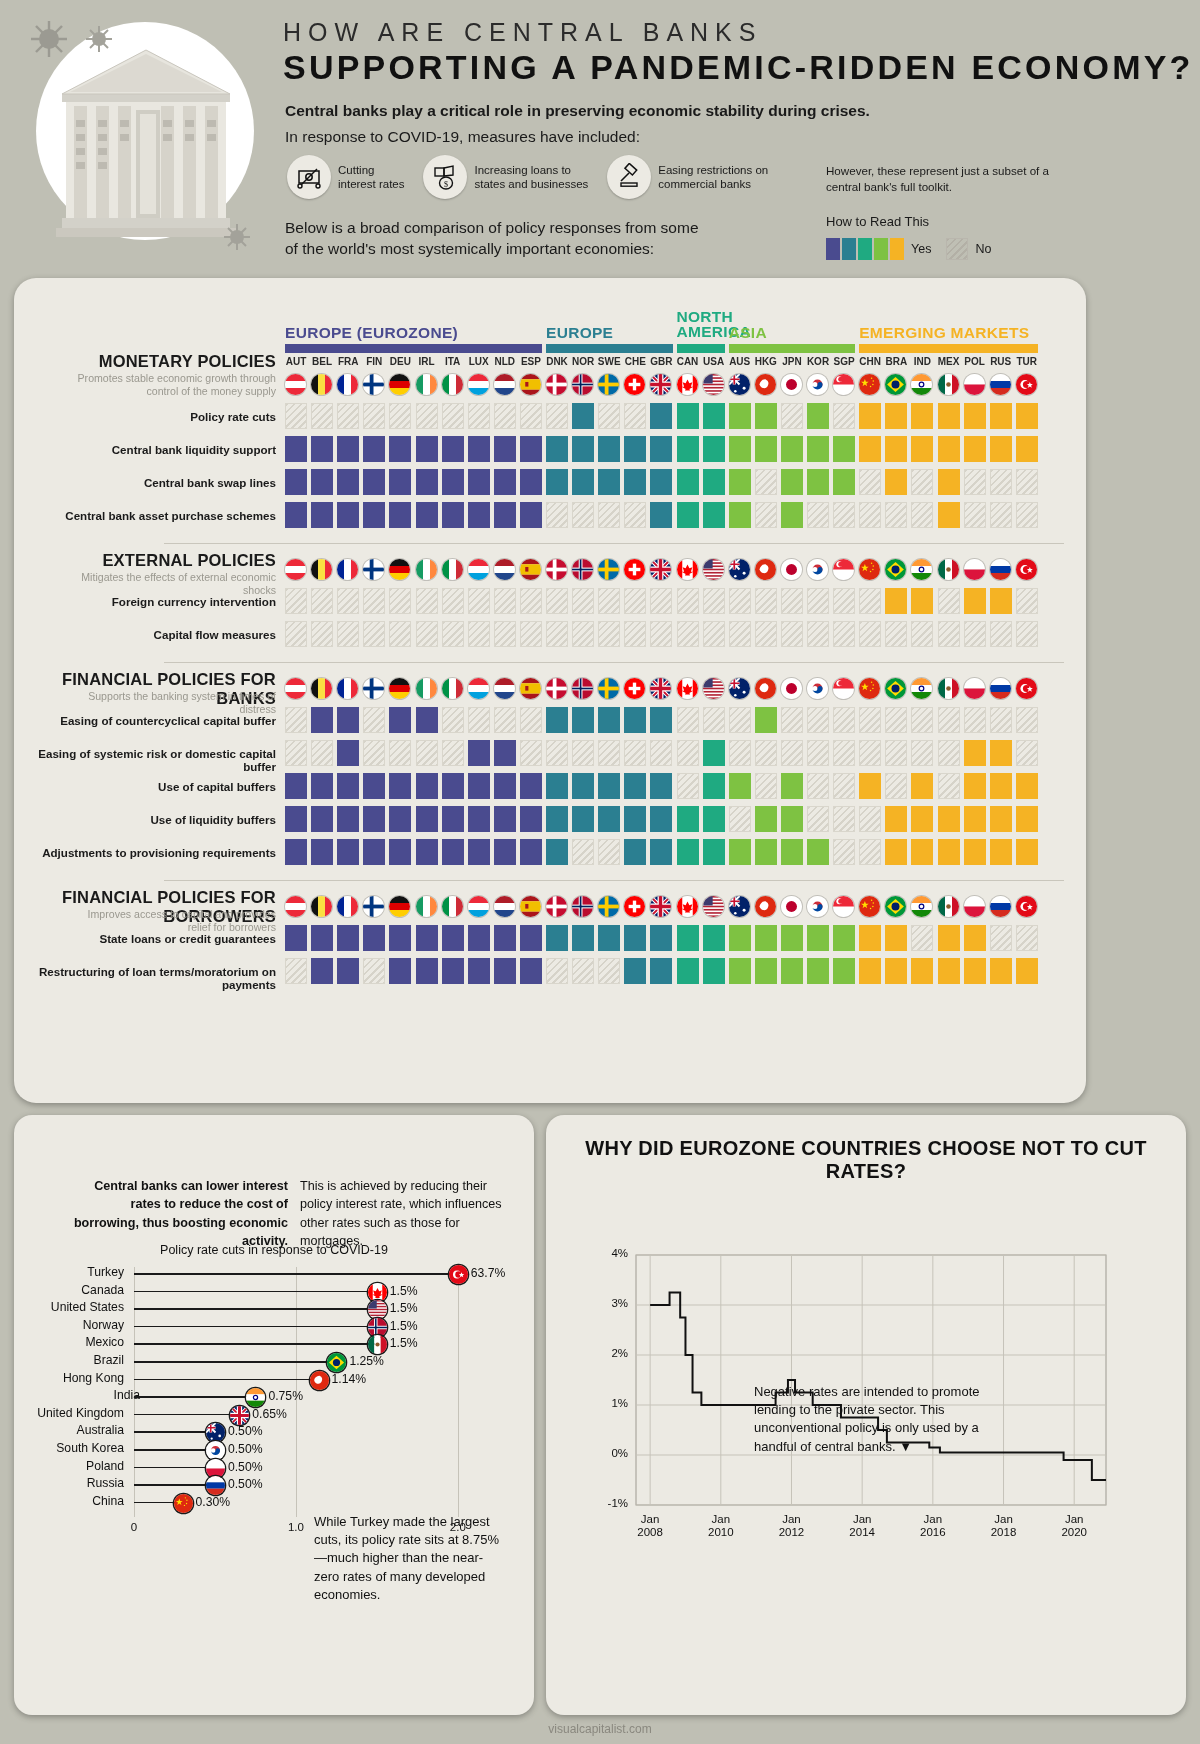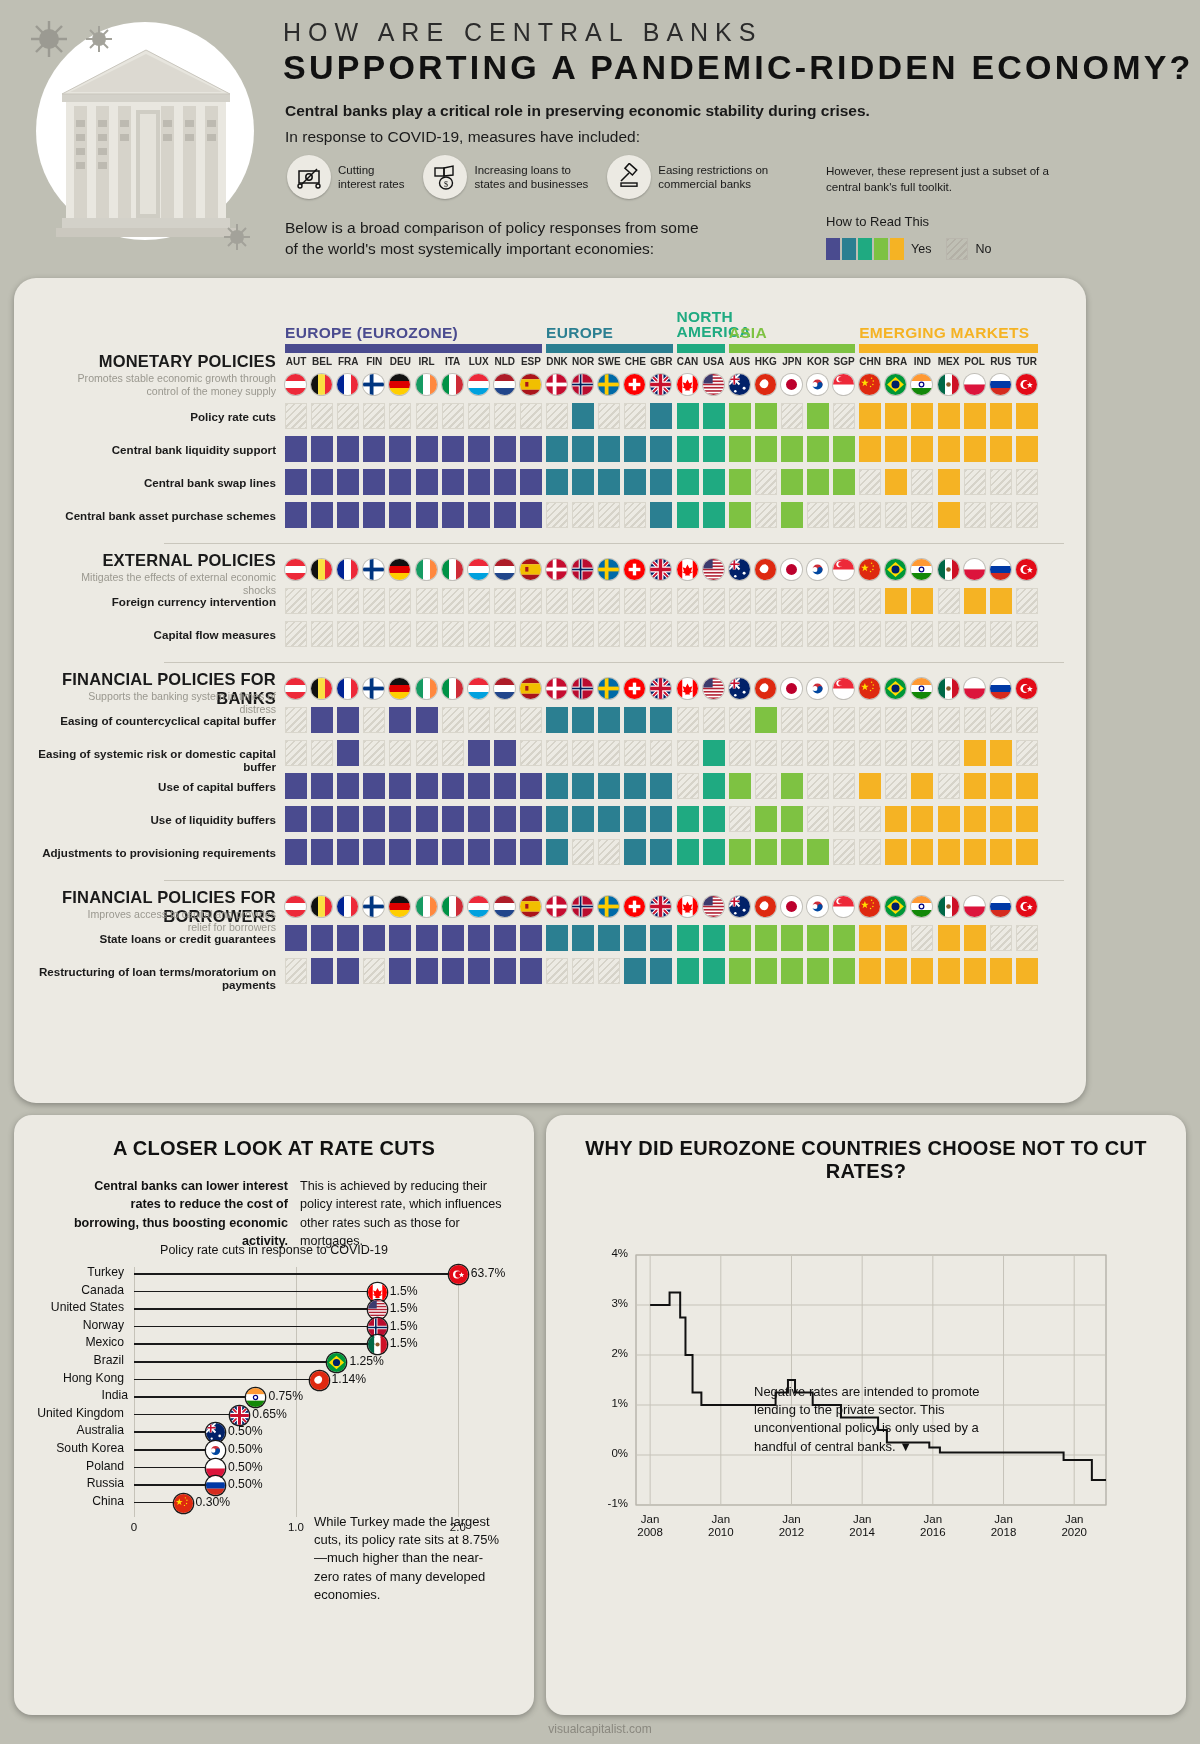--- a/index.html
+++ b/index.html
@@ -1337,21 +1337,20 @@
       <div class="cell" style="left: 871.3px; top: 680px; background: rgb(245, 179, 36);"></div>
       <div class="cell" style="left: 897.4px; top: 680px; background: rgb(245, 179, 36);"></div>
       <div class="cell" style="left: 923.5px; top: 680px; background: rgb(245, 179, 36);"></div>
       <div class="cell" style="left: 949.6px; top: 680px; background: rgb(245, 179, 36);"></div>
       <div class="cell" style="left: 975.7px; top: 680px; background: rgb(245, 179, 36);"></div>
       <div class="cell" style="left: 1001.8px; top: 680px; background: rgb(245, 179, 36);"></div>
     </div>
 </div>
 
 <div class="card" style="left:14px;top:1115px;width:520px;height:600px">
-  <div class="card-t" style="top:22px">A CLOSER LOOK AT RATE CUTS</div>
   <div class="blurb-b" style="left:52px;top:62px;width:222px">Central banks can lower interest rates to reduce the cost of borrowing, thus boosting economic activity.</div>
   <div class="blurb-n" style="left:286px;top:62px;width:212px">This is achieved by reducing their policy interest rate, which influences other rates such as those for mortgages.</div>
   <div class="chart-cap" style="left:0;top:128px;width:100%;text-align:center">Policy rate cuts in response to COVID-19</div>
   <div id="lolli-root">
       <div class="vgrid" style="left: 120px; top: 152px; height: 250.4px;"></div>
       <div class="axis-tick" style="left: 108px; top: 406.4px; width: 24px; text-align: center;">0</div>
       <div class="vgrid" style="left: 281.905px; top: 152px; height: 250.4px;"></div>
       <div class="axis-tick" style="left: 269.905px; top: 406.4px; width: 24px; text-align: center;">1.0</div>
       <div class="vgrid" style="left: 443.81px; top: 152px; height: 250.4px;"></div>
       <div class="axis-tick" style="left: 431.81px; top: 406.4px; width: 24px; text-align: center;">2.0</div>
@@ -1414,21 +1413,21 @@
           <circle cx="9.5" cy="9.5" r="3.61" fill="#012169"></circle>
         </svg></div>
       <div class="lolli-val" style="left: 335.381px; top: 239px;">1.25%</div>
       <div class="lolli-lbl" style="left: 0px; top: 255.6px;">Hong Kong</div>
       <div class="lolli-line" style="left: 120px; top: 263.6px; width: 184.571px;"></div>
       <div class="lolli-dot" style="left: 295.571px; top: 255.6px;"><svg width="19" height="19" viewBox="0 0 19 19">
           <rect width="19" height="19" fill="#DE2910"></rect>
           <path d="M9.5 4.75 q4.18 1.9000000000000001 1.9000000000000001 6.2700000000000005 q-1.9000000000000001 3.04 -5.7 0.9500000000000001 q-3.04 -2.66 0 -5.7 q1.9000000000000001 -1.71 3.8000000000000003 -1.52 Z" fill="#fff"></path>
         </svg></div>
       <div class="lolli-val" style="left: 317.571px; top: 256.6px;">1.14%</div>
-      <div class="lolli-lbl" style="left: 4px; top: 273.2px; padding-left: 32px;">India</div>
+      <div class="lolli-lbl" style="left: 16px; top: 273.2px; padding-left: 32px;">India</div>
       <div class="lolli-line" style="left: 120px; top: 281.2px; width: 121.429px;"></div>
       <div class="lolli-dot" style="left: 232.429px; top: 273.2px;"><svg width="19" height="19" viewBox="0 0 19 19">
           <rect width="19" height="6.333333333333333" fill="#FF9933"></rect>
           <rect y="6.333333333333333" width="19" height="6.333333333333333" fill="#fff"></rect>
           <rect y="12.666666666666666" width="19" height="6.333333333333333" fill="#138808"></rect>
           <circle cx="9.5" cy="9.5" r="2.09" fill="none" stroke="#000080" stroke-width="1.2"></circle>
         </svg></div>
       <div class="lolli-val" style="left: 254.429px; top: 274.2px;">0.75%</div>
       <div class="lolli-lbl" style="left: 0px; top: 290.8px;">United Kingdom</div>
       <div class="lolli-line" style="left: 120px; top: 298.8px; width: 105.238px;"></div>

